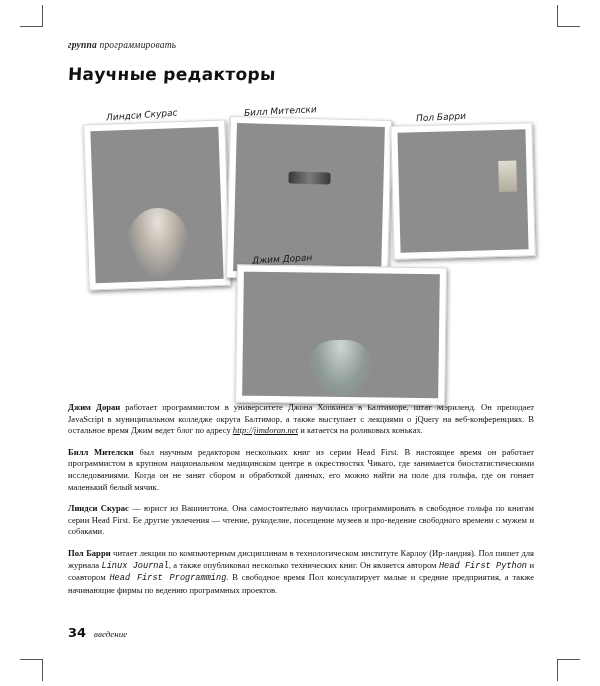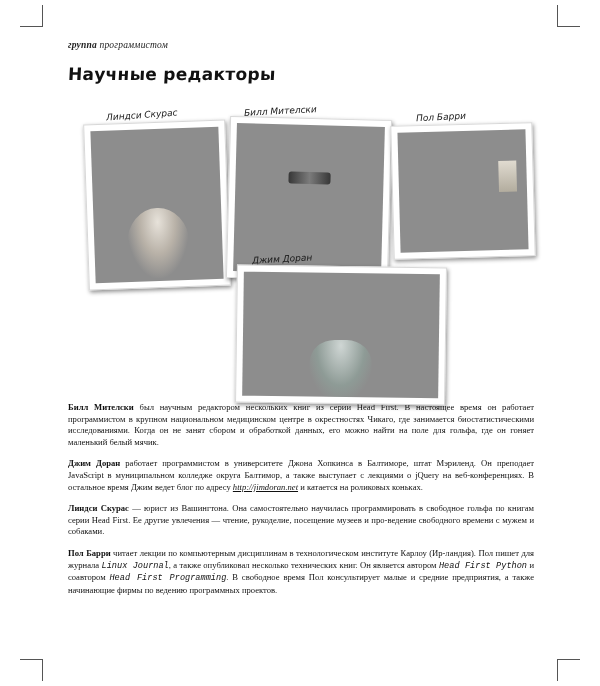--- a/index.html
+++ b/index.html
@@ -227,21 +227,21 @@
 <div class="crop-mark cm-tr-v"></div>
 <div class="crop-mark cm-bl-h"></div>
 <div class="crop-mark cm-bl-v"></div>
 <div class="crop-mark cm-br-h"></div>
 <div class="crop-mark cm-br-v"></div>
 
 <div class="page">
 
   <div class="running-head">
     <span class="bold">группа</span>
-    <span>программистом</span>
+    <span>программировать</span>
   </div>
 
   <h1 class="section-title">Научные редакторы</h1>
 
   <div class="collage">
 
     <div class="caption" id="cap-lindsey">Линдси Скурас</div>
     <div class="polaroid" id="frame-lindsey">
       <div class="photo img-lindsey"></div>
     </div>
@@ -257,29 +257,33 @@
     </div>
 
     <div class="caption" id="cap-jim">Джим Доран</div>
     <div class="polaroid" id="frame-jim">
       <div class="photo img-jim"></div>
     </div>
 
   </div>
 
   <p class="bio">
+    <span class="name">Джим Доран</span><span> работает программистом в университете Джона Хопкинса в Балтиморе, штат Мэриленд. Он преподает JavaScript в муниципальном колледже округа Балтимор, а также выступает с лекциями о jQuery на веб-конференциях. В остальное время Джим ведет блог по адресу </span><a href="#">http://jimdoran.net</a><span> и катается на роликовых коньках.</span>
+  </p>
+
+  <p class="bio">
     <span class="name">Билл Мителски</span><span> был научным редактором нескольких книг из серии Head First. В настоящее время он работает программистом в крупном национальном медицинском центре в окрестностях Чикаго, где занимается биостатистическими исследованиями. Когда он не занят сбором и обработкой данных, его можно найти на поле для гольфа, где он гоняет маленький белый мячик.</span>
   </p>
 
   <p class="bio">
-    <span class="name">Джим Доран</span><span> работает программистом в университете Джона Хопкинса в Балтиморе, штат Мэриленд. Он преподает JavaScript в муниципальном колледже округа Балтимор, а также выступает с лекциями о jQuery на веб-конференциях. В остальное время Джим ведет блог по адресу </span><a href="#">http://jimdoran.net</a><span> и катается на роликовых коньках.</span>
-  </p>
-
-  <p class="bio">
     <span class="name">Линдси Скурас</span><span> — юрист из Вашингтона. Она самостоятельно научилась программировать в свободное гольфа по книгам серии Head First. Ее другие увлечения — чтение, рукоделие, посещение музеев и про-ведение свободного времени с мужем и собаками.</span>
   </p>
 
   <p class="bio">
     <span class="name">Пол Барри</span><span> читает лекции по компьютерным дисциплинам в технологическом институте Карлоу (Ир-ландия). Пол пишет для журнала </span><span class="it">Linux Journal</span><span>, а также опубликовал несколько технических книг. Он является автором </span><span class="it">Head First Python</span><span> и соавтором </span><span class="it">Head First Programming</span><span>. В свободное время Пол консультирует малые и средние предприятия, а также начинающие фирмы по ведению программных проектов.</span>
   </p>
 
+  <div class="footer">
+    <span class="folio">34</span>
+    <span class="folio-label">введение</span>
+  </div>
 
 </div>
 
 </body></html>

